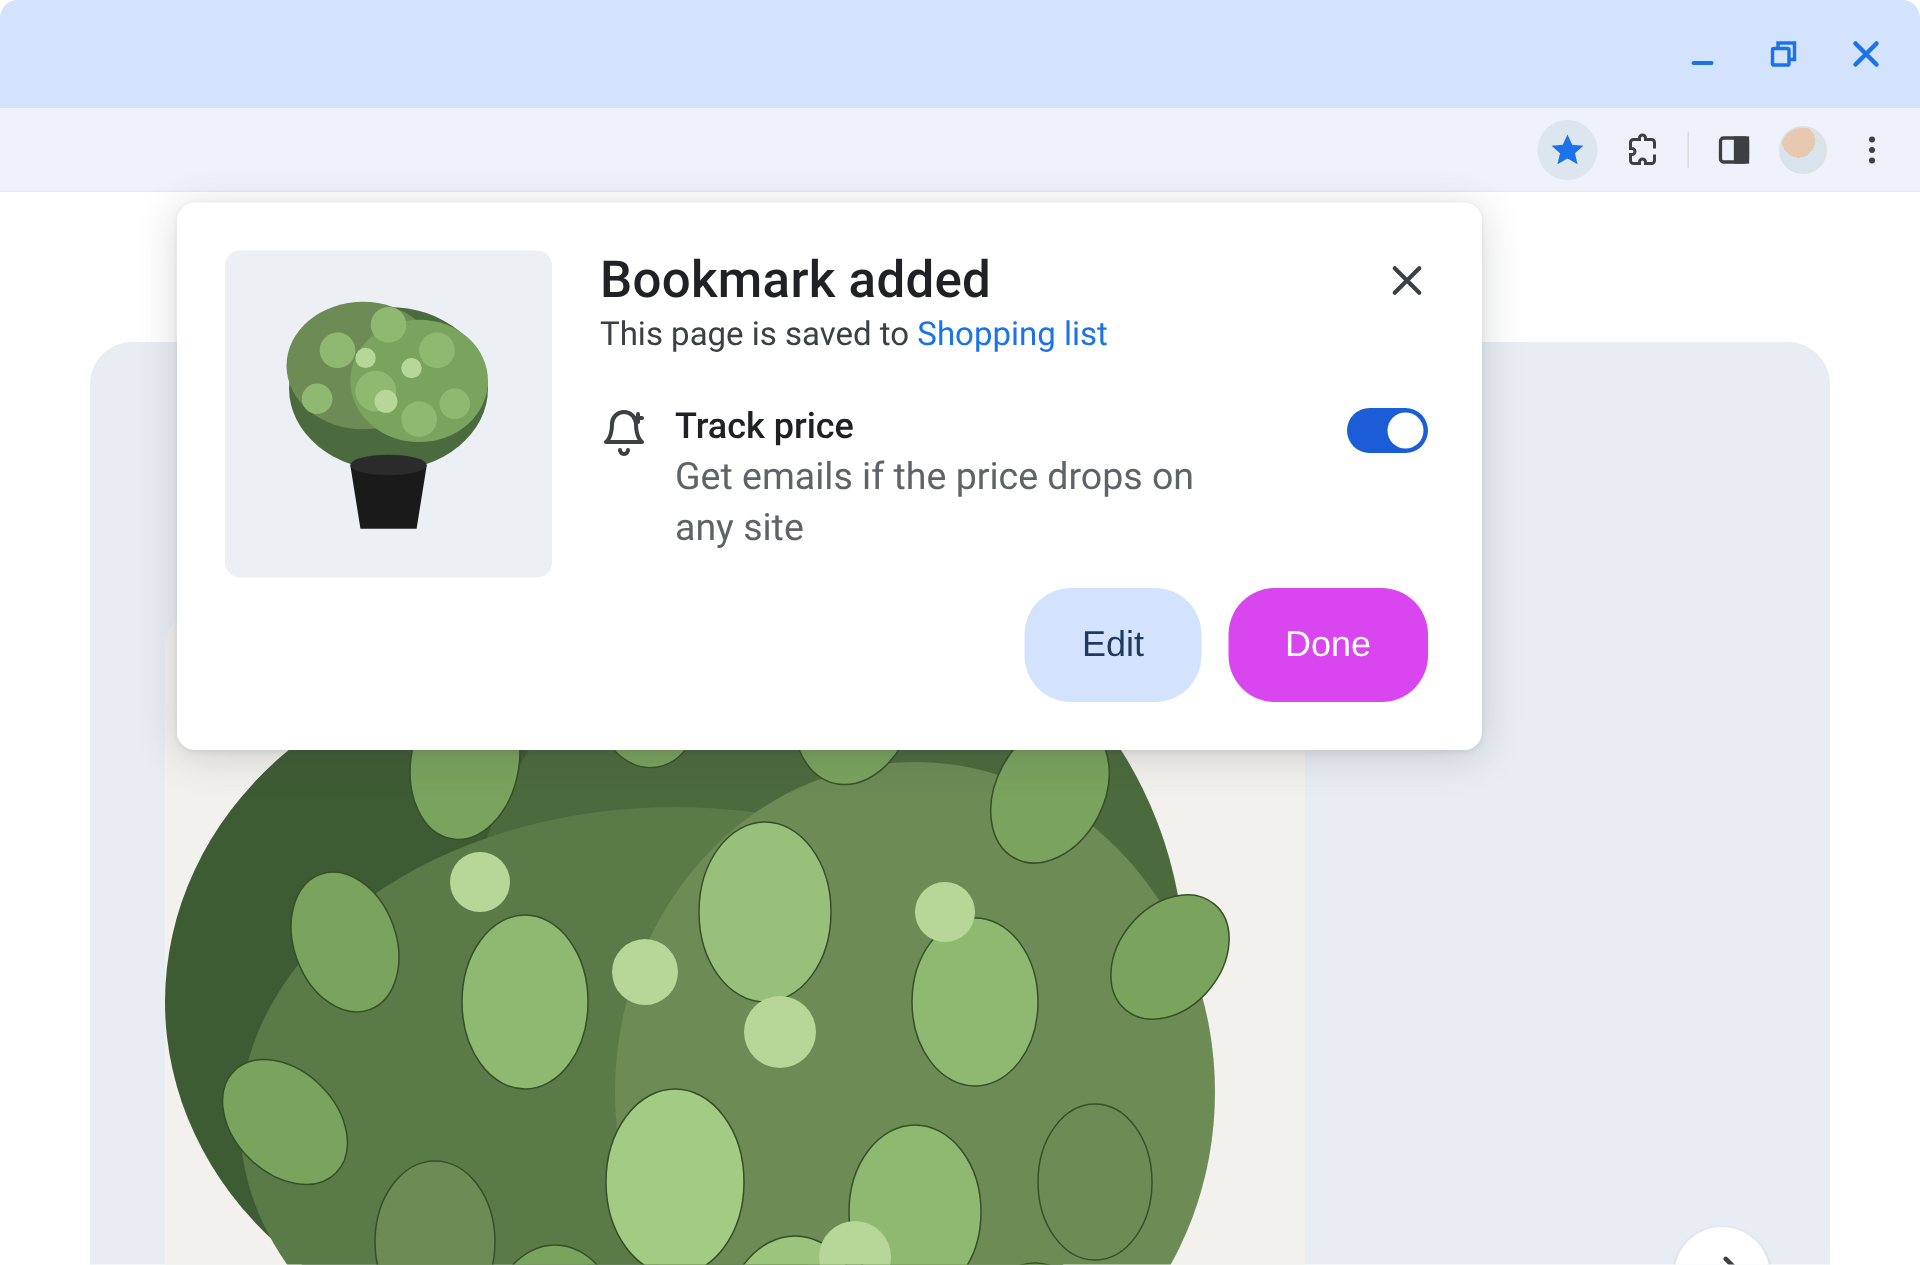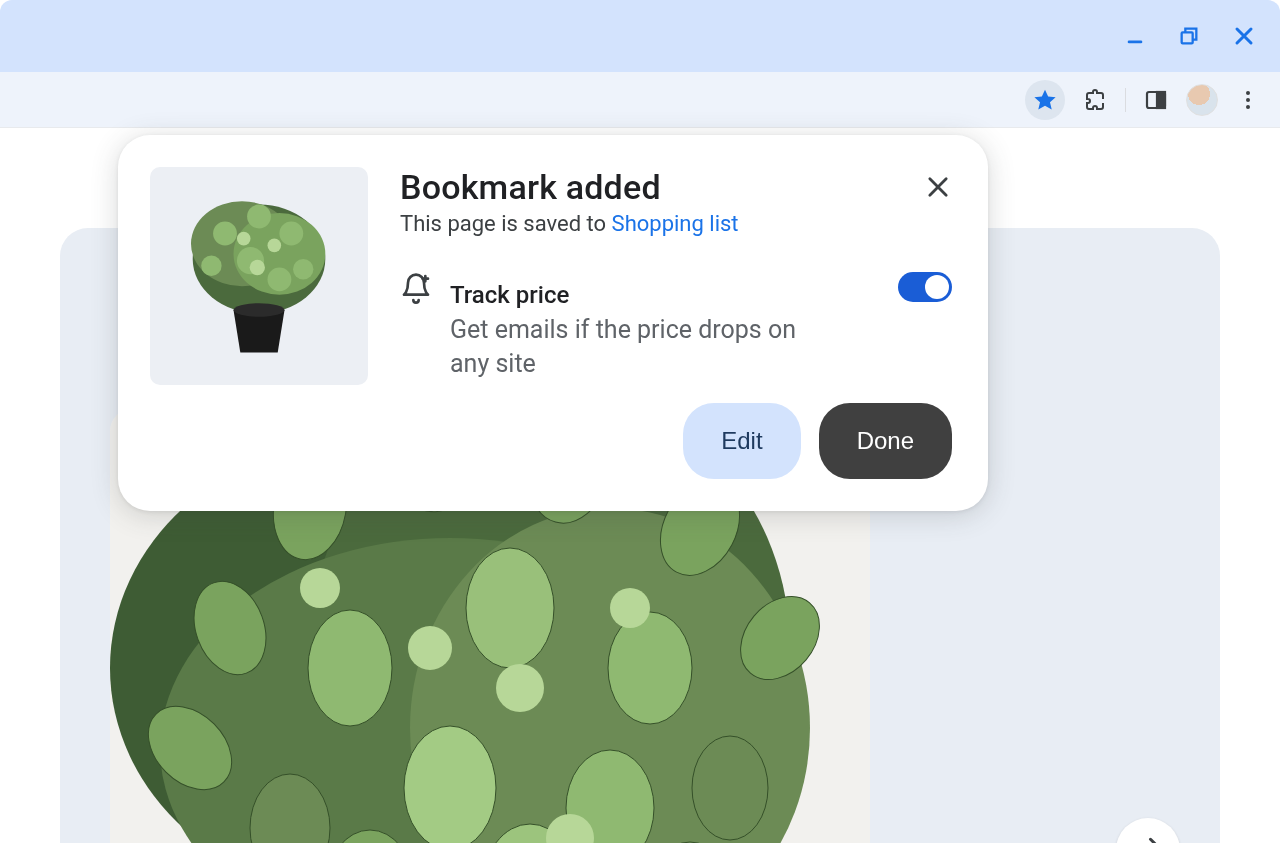--- a/index.html
+++ b/index.html
@@ -104,21 +104,21 @@
     cursor: pointer;
   }
   .carousel-next svg { stroke:#3c4043; }
   
   .popup {
     position: absolute;
     left: 118px;
     top: 135px;
     width: 870px;
     background: #fff;
-    border-radius: 32px;
+    border-radius: 12px;
     box-shadow: 0 4px 28px rgba(60,64,67,0.2), 0 1px 4px rgba(0,0,0,0.08);
     padding: 32px 36px 32px 32px;
     display: flex;
     gap: 32px;
   }
   .popup .thumb {
     width: 218px; height: 218px;
     background: #eceff4;
     border-radius: 10px;
     flex-shrink: 0;
@@ -154,21 +154,21 @@
     display: flex;
     gap: 18px;
     align-items: flex-start;
   }
   .popup .bell {
     width: 32px; height: 32px;
     color: #3c4043;
     flex-shrink:0;
     margin-top:2px;
   }
-  .popup .track-text { flex:1;margin-top:11px; }
+  .popup .track-text { flex:1; }
   .popup .track-title {
     font-size: 24px;
     color: #202124;
     font-weight: 500;
   }
   .popup .track-desc {
     margin-top: 4px;
     font-size: 25px;
     color: #5f6368;
     line-height: 1.35;
@@ -205,21 +205,21 @@
     font-weight: 500;
     border: none;
     cursor: pointer;
     display:inline-flex;align-items:center;justify-content:center;
   }
   .popup .btn.secondary {
     background: #d3e3fd;
     color: #1e3a5f;
   }
   .popup .btn.primary {
-    background: #404040;
+    background: #d946ef;
     color: #fff;
   }
 </style>
 </head>
 <body>
 
 <div class="titlebar">
   <div class="win-btn">
     <svg width="22" height="22" viewBox="0 0 24 24">
         <rect x="4" y="17" width="16" height="3" rx="1.5" fill="#1a73e8"></rect>

